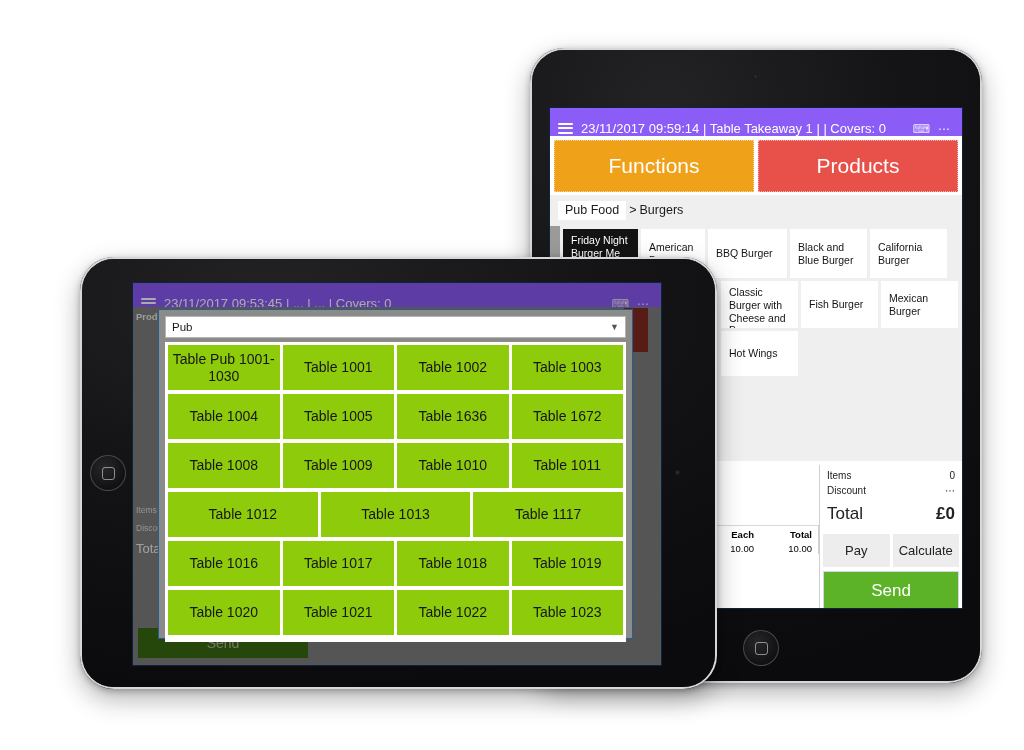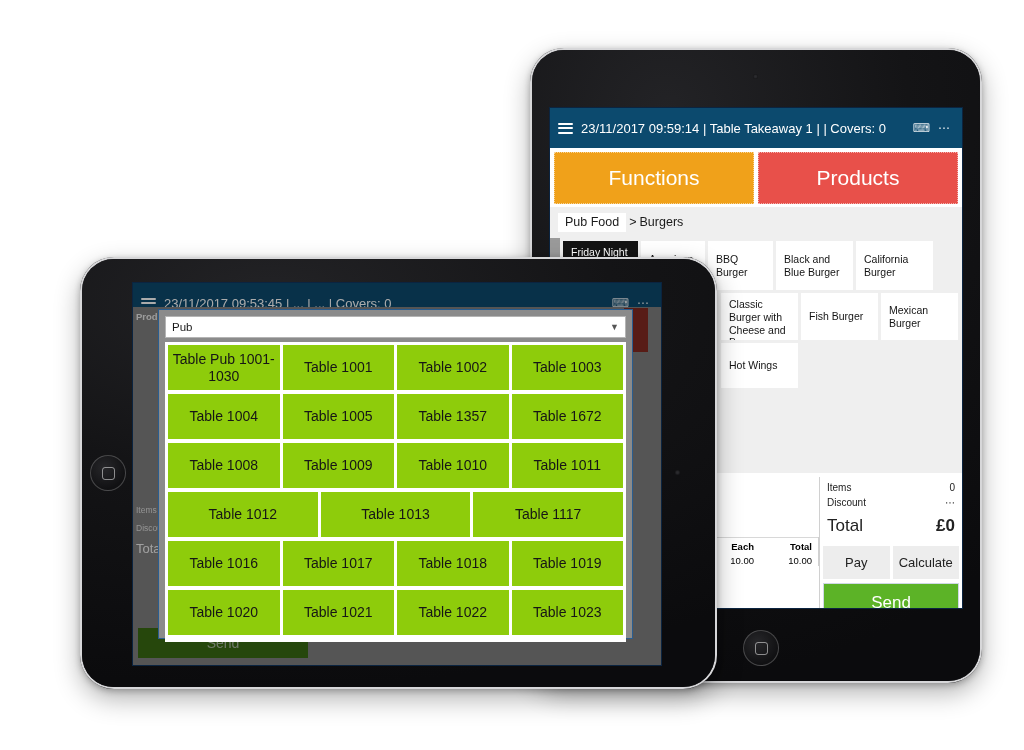--- a/index.html
+++ b/index.html
@@ -40,22 +40,22 @@
     background: radial-gradient(circle at 40% 35%, #27272a 0%, #111113 70%);
   }
   .homebtn::after{
     content:""; position:absolute; left:50%; top:50%;
     width:11px;height:11px;margin:-6px 0 0 -6px;
     border:1.6px solid rgba(255,255,255,.5); border-radius:3px;
   }
 
   
   .titlebar{
-    height:40px; background:#0c4a6e; color:#fff;
-    display:flex; align-items:center; gap:8px;
+    height:28px; background:#8b5cf6; color:#fff;
+    display:flex; align-items:flex-end; gap:8px;
     padding:0 8px; font-size:13px; white-space:nowrap;
   }
   .hamb{ display:inline-block; width:15px; }
   .hamb i{ display:block; height:2px; background:#fff; margin:2.5px 0; border-radius:1px;}
   .tb-spacer{flex:1}
   .tb-ico{ font-size:12px; opacity:.9; }
 
   .modebar{ display:flex; gap:4px; padding:4px 4px 3px 4px; background:#fff;}
   .modebtn{
     flex:1; text-align:center; color:#fff; font-size:21px;
@@ -155,21 +155,21 @@
       <div class="crumbbar">
         <span class="crumb-cur">Pub Food</span><span class="crumb-sep">&gt;</span><span>Burgers</span>
       </div>
 
       <div class="prodgrid" style="height:235px;">
         <div class="vscroll" style="left:0;"></div>
 
         <div class="prow" style="padding-left:13px; padding-top:3px;">
           <div class="pcell sel" style="width:75px;height:49px;">Friday Night Burger Me Classic</div>
           <div class="pcell" style="width:64px;height:49px;">American Burger</div>
-          <div class="pcell" style="width:65px;height:49px;">BBQ Burger</div>
+          <div class="pcell" style="width:79px;height:49px;">BBQ Burger</div>
           <div class="pcell" style="width:77px;height:49px;">Black and Blue Burger</div>
           <div class="pcell" style="width:77px;height:49px;">California Burger</div>
         </div>
 
         <div class="prow" style="padding-left:13px;">
           <div class="pcell blank" style="width:75px;height:47px;"></div>
           <div class="pcell blank" style="width:77px;height:47px;"></div>
           <div class="pcell" style="width:77px;height:47px;align-items:flex-start;padding-top:5px;">Classic Burger with Cheese and Bacon</div>
           <div class="pcell" style="width:77px;height:47px;">Fish Burger</div>
           <div class="pcell" style="width:77px;height:47px;">Mexican Burger</div>
@@ -266,21 +266,21 @@
         <div class="tblwrap">
           <div class="trow2">
             <div class="tcell">Table Pub 1001-1030</div>
             <div class="tcell">Table 1001</div>
             <div class="tcell">Table 1002</div>
             <div class="tcell">Table 1003</div>
           </div>
           <div class="trow2">
             <div class="tcell">Table 1004</div>
             <div class="tcell">Table 1005</div>
-            <div class="tcell">Table 1357</div>
+            <div class="tcell">Table 1636</div>
             <div class="tcell">Table 1672</div>
           </div>
           <div class="trow2">
             <div class="tcell">Table 1008</div>
             <div class="tcell">Table 1009</div>
             <div class="tcell">Table 1010</div>
             <div class="tcell">Table 1011</div>
           </div>
           <div class="trow2">
             <div class="tcell">Table 1012</div>

